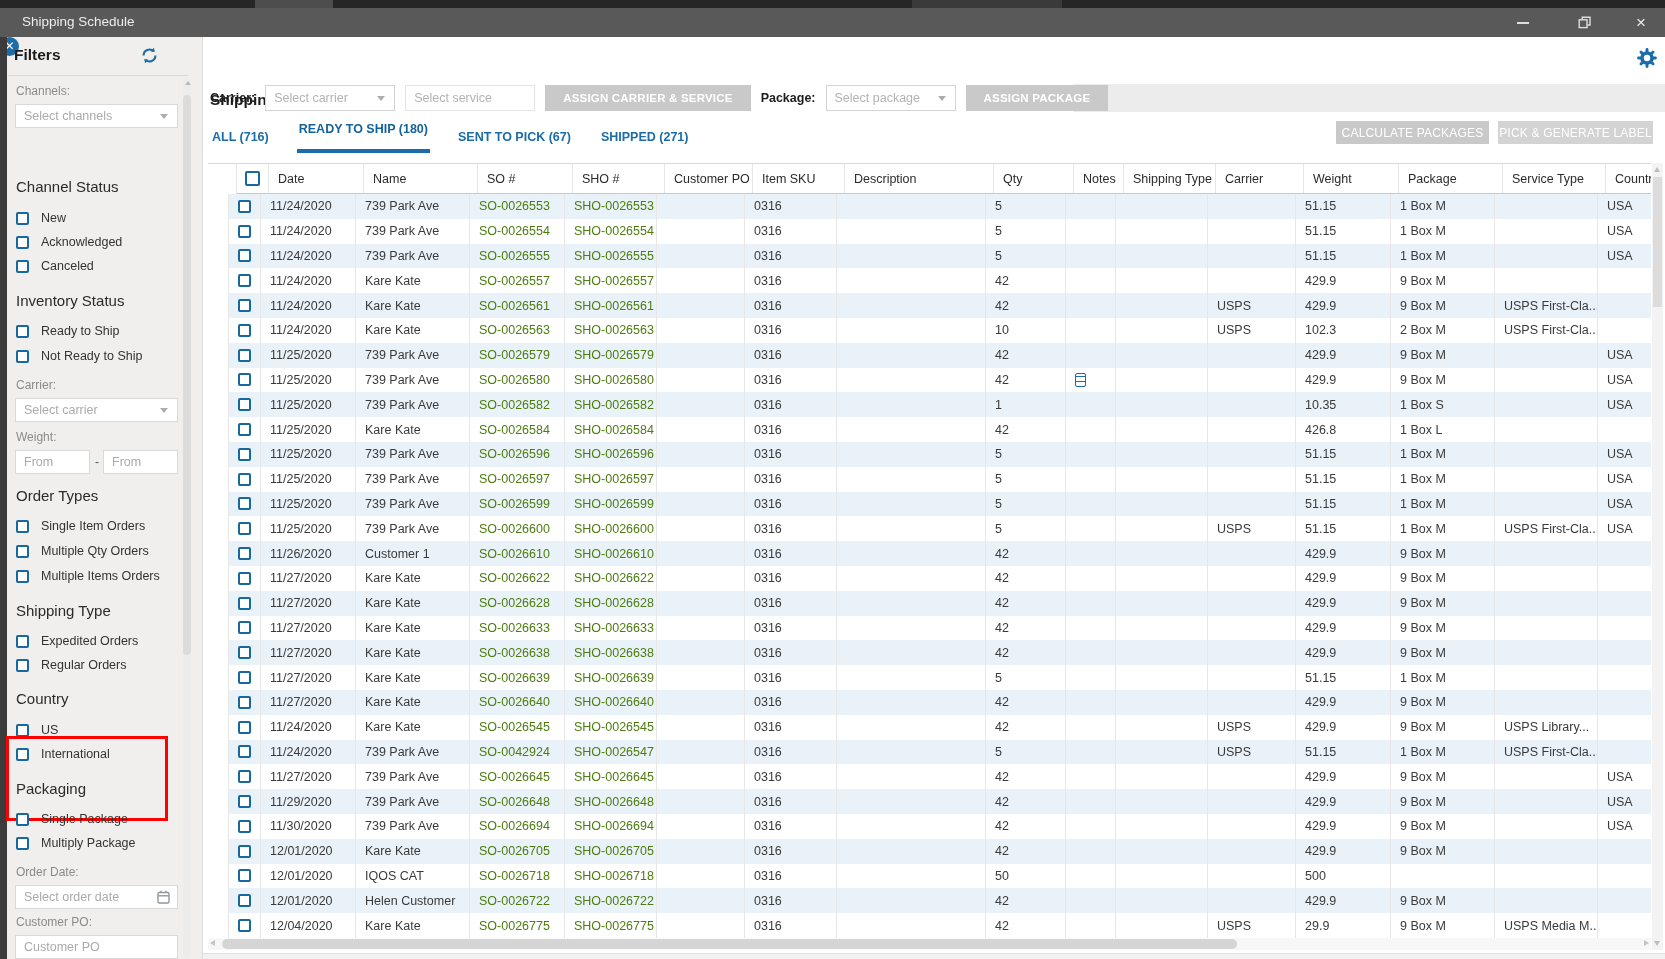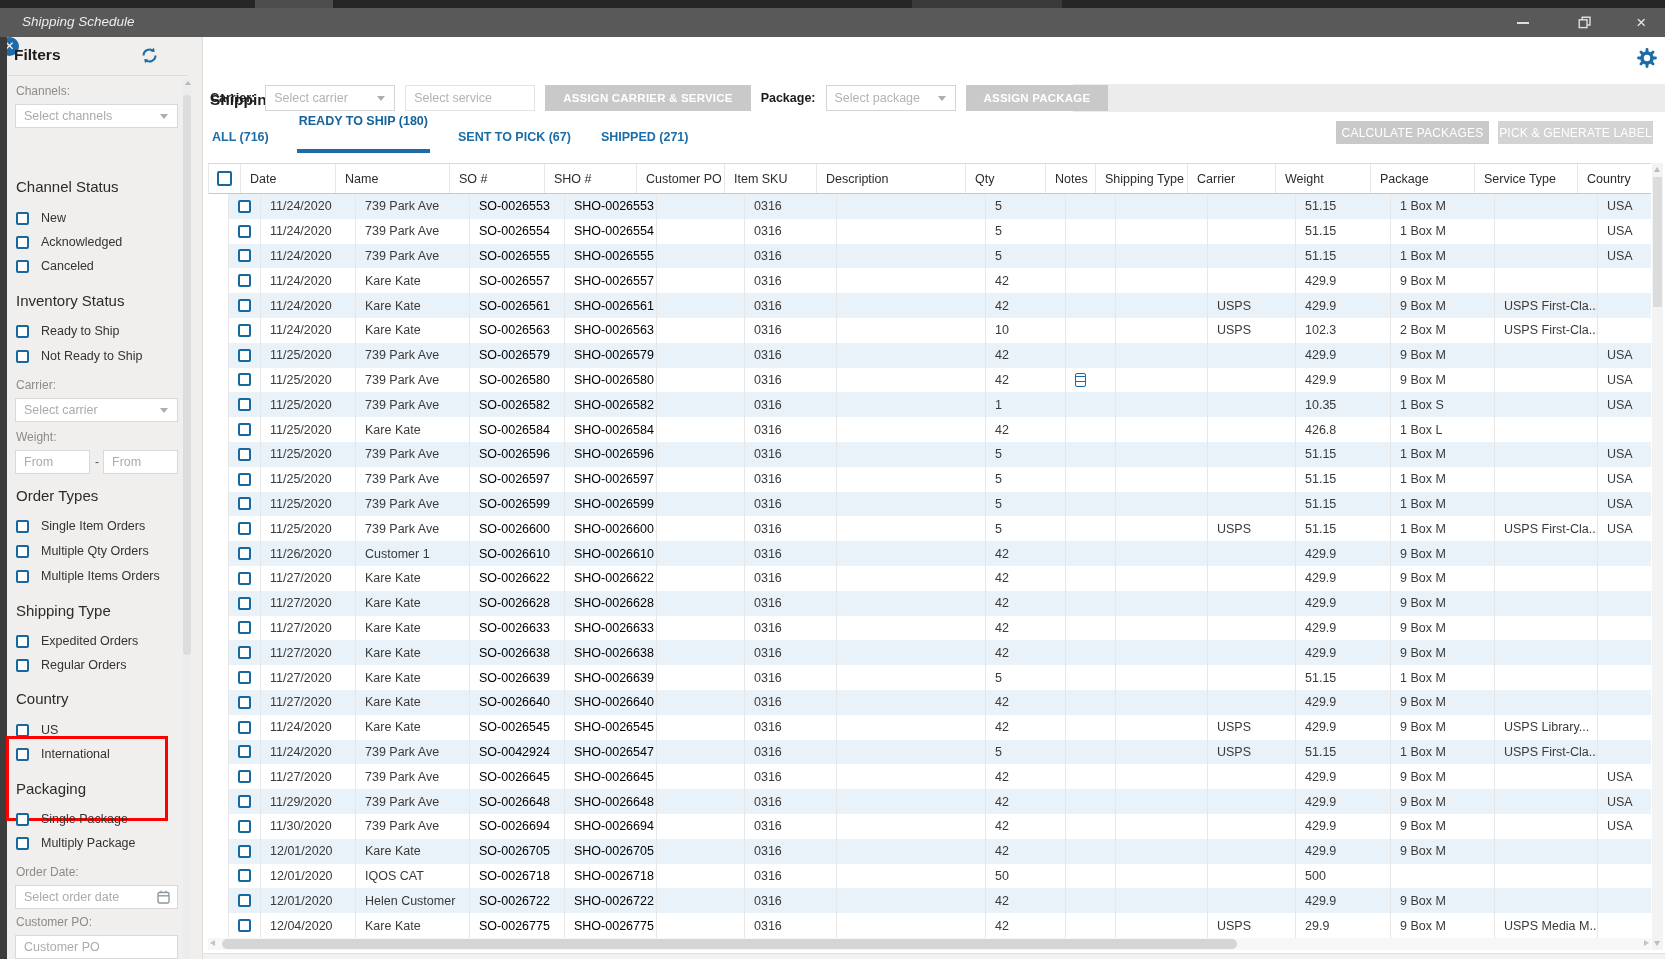--- a/index.html
+++ b/index.html
@@ -6,21 +6,21 @@
   html,body { background:#d9d9d9; }
   body { font-family:"Liberation Sans", sans-serif; }
   #app { position:relative; width:1665px; height:959px; overflow:hidden; background:#fff; }
 
   
   .top-strip { position:absolute; left:0; top:0; width:1665px; height:8px; background:#262626; }
   .tab-frag1 { position:absolute; left:255px; top:0; width:78px; height:8px; background:#4d4d4d; }
   .tab-frag2 { position:absolute; left:912px; top:0; width:150px; height:8px; background:#3a3a3a; }
 
   
-  .titlebar { position:absolute; left:0; top:8px; width:1665px; height:29px; background:#595959;font-style:italic; }
+  .titlebar { position:absolute; left:0; top:8px; width:1665px; height:29px; background:#595959; }
   .titlebar .wtitle { position:absolute; left:22px; top:6px; font-size:13.5px; color:#ececec; }
   .winbtn { position:absolute; top:0; width:34px; height:29px; display:flex; align-items:center; justify-content:center; cursor:default; }
   .winbtn.min { left:1506px; } .winbtn.res { left:1567px; } .winbtn.cls { left:1624px; }
   .min-glyph { width:12px; height:2px; background:#dedede; }
   .cls-glyph { color:#e8e8e8; font-size:17px; line-height:1; }
 
   
   .sidebar { position:absolute; left:0; top:37px; width:203px; height:922px; background:#f0efed; overflow:hidden; border-right:1px solid #dcdcdc; }
   .side-edge { position:absolute; left:0; top:0; width:7px; height:922px; background:#3b3b3b; }
   .main { position:absolute; left:203px; top:37px; width:1462px; height:922px; background:#fff; overflow:hidden; }
@@ -52,41 +52,41 @@
   .toolbar { position:absolute; left:7px; top:47px; height:28px; display:flex; align-items:center; gap:10px; }
   .tb-label { font-size:12.5px; font-weight:bold; color:#1c1c1c; }
   .tb-select, .tb-input { width:130px; height:26px; background:#fff; border:1px solid #d4d4d4; display:flex; align-items:center; padding-left:8px; font-size:12.5px; color:#b3b3b3; }
   .tb-input { border-color:#e3e3e3; }
   .tb-select .grow { flex:1; }
   .tb-btn { height:26px; padding:4px 18px; background:#c9c9c9; color:#fff; font-size:11.5px; font-weight:bold; display:flex; align-items:center; letter-spacing:.2px; cursor:pointer; border:none; }
 
   
   .tabs { position:absolute; left:7px; top:85px; height:31px; display:flex; gap:26px; align-items:flex-end; }
   .tab { font-size:12.5px; font-weight:bold; color:#1b6ca8; padding:0 2px 9px 2px; cursor:pointer; }
-  .tab.active { color:#15639c; border-bottom:4px solid #1b6ca8; padding-bottom:21px; }
+  .tab.active { color:#15639c; border-bottom:4px solid #1b6ca8; padding-bottom:13px; }
 
   
   .act-btn { position:absolute; top:84px; height:23px; display:flex; align-items:center; justify-content:center; color:#fff; font-size:12px; letter-spacing:.2px; cursor:pointer; }
   .act-calc { left:1133px; width:153px; background:#c9c9c9; }
   .act-pick { left:1295px; width:155px; background:#d3d3d3; }
 
   
   .table { position:absolute; left:5px; top:126px; width:1443px; border-top:1px solid #d8d8d8; }
   .thead, .trow { display:grid; grid-template-columns:32px 95px 114px 95px 92px 88px 92px 149px 80px 50px 92px 88px 95px 104px 103px minmax(0,1fr); border-left:1px solid #e7e7e7; }
-  .thead { height:30px; background:#fff; border-bottom:1px solid #c9c9c9; }
+  .thead { height:30px; background:#fff; border-bottom:1px solid #c9c9c9;margin-left:28px; }
   .tbody { height:744px; overflow:hidden;padding-left:20px; }
   .trow { height:24.8px; }
   .trow:nth-child(odd) { background:#e9f2f9; }
   .th, .td { display:flex; align-items:center; padding-left:9px; border-right:1px solid #e7e7e7; overflow:hidden; white-space:nowrap; }
   .th { font-size:12.5px; color:#2b2b2b; }
   .td { font-size:12.5px; color:#3a3a3a; }
   .th:last-child, .td:last-child { border-right:none; }
   .th.cb, .td.cb { justify-content:center; padding-left:0; }
   .chk-head { width:15px; height:15px; border:2px solid #17689f; background:#fff; border-radius:2px; }
-  .link { color:#000000; cursor:pointer; }
+  .link { color:#4d7c0f; cursor:pointer; }
   .note-icon { width:11px; height:14px; border:1.5px solid #1b6ca8; border-radius:2px; background:repeating-linear-gradient(#fff 0 2px, #1b6ca8 2px 3.5px, #fff 3.5px 5px); cursor:pointer; }
 
   
   .vscroll { position:absolute; left:1449px; top:126px; width:11px; height:787px; background:#f3f3f3; }
   .vthumb { position:absolute; left:1px; top:14px; width:9px; height:130px; background:#dcdcdc; }
   .varrow { position:absolute; left:2px; width:0; height:0; border-left:3.5px solid transparent; border-right:3.5px solid transparent; }
   .varrow.up { top:4px; border-bottom:5px solid #bdbdbd; }
   .varrow.down { bottom:4px; border-top:5px solid #bdbdbd; }
   .hscroll { position:absolute; left:5px; top:901px; width:1443px; height:12px; background:#f7f7f7; }
   .hthumb { position:absolute; left:14px; top:1px; width:1015px; height:10px; background:#d5d5d5; border-radius:5px; }

